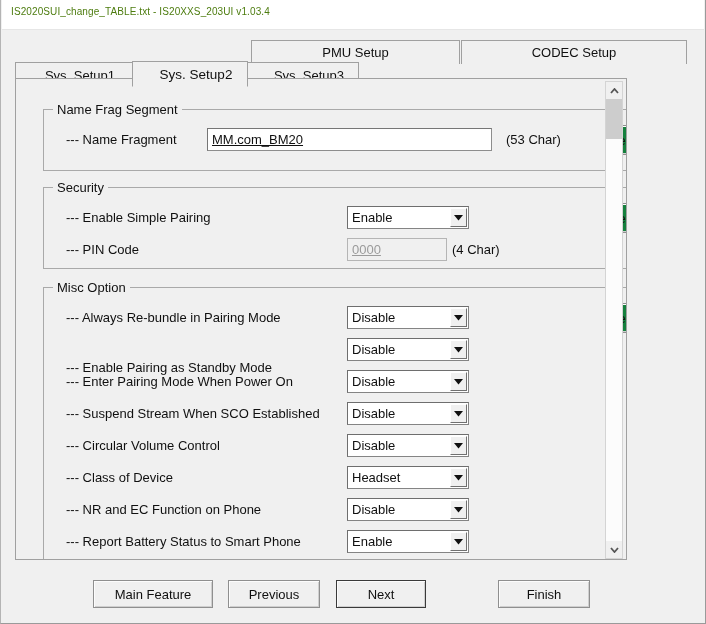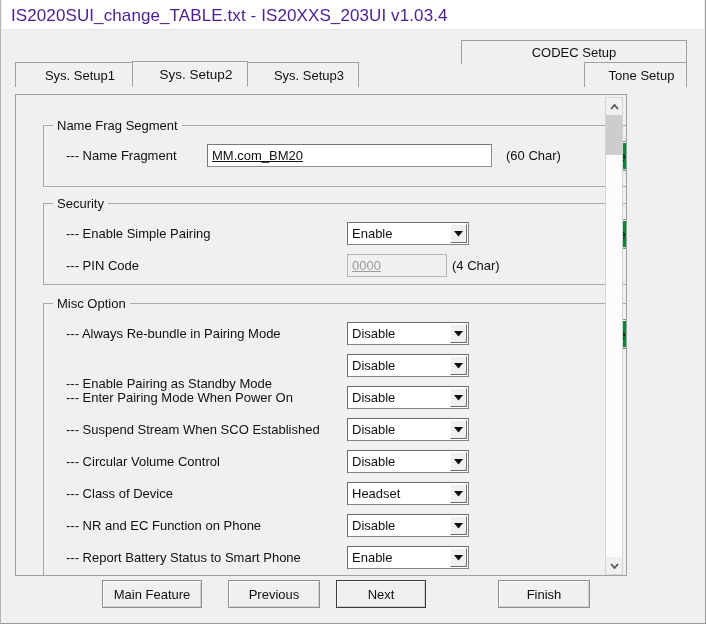--- a/index.html
+++ b/index.html
@@ -24,22 +24,22 @@
   .titlebar {
     position: absolute;
     left: 1px; top: 0; right: 1px;
     height: 30px;
     background: #ffffff;
     border-bottom: 1px solid #e6e6e6;
   }
   .titlebar .title-text {
     position: absolute;
     left: 9px; top: 6px;
-    font-size: 17px;
-    color: #4c1d95;
+    font-size: 10px;
+    color: #4d7c0f;
     white-space: nowrap;
     letter-spacing: 0.1px;
   }
 
   
   .tabstrip {
     position: absolute;
     left: 14px; top: 40px;
     width: 672px; height: 47px;
   }
@@ -70,21 +70,21 @@
     border-bottom: 1px solid #f0f0f0;
     height: 26px;
     top: -1px;
     z-index: 8;
     font-size: 13.5px;
   }
 
   
   .panel {
     position: absolute;
-    left: 14px; top: 94px;
+    left: 14px; top: 78px;
     width: 612px; height: 482px;
     background: #f0f0f0;
     border: 1px solid #a0a0a0;
     border-top: 1px solid #a0a0a0;
     overflow: hidden;
   }
   .panel-inner {
     position: absolute;
     left: 0; top: 0;
     width: 648px; height: 100%;
@@ -248,48 +248,48 @@
 <body>
 
 <div id="app">
 
   <div class="titlebar">
     <div class="title-text">IS2020SUI_change_TABLE.txt - IS20XXS_203UI v1.03.4</div>
   </div>
 
   <div class="tabstrip">
     <div class="tabrow row1" id="tab-row-1">
+        <div class="tab" style="left: 236px; width: 209px;">
+          <span>PMU Setup</span>
+        </div>
         <div class="tab" style="left: 446px; width: 226px;">
           <span>CODEC Setup</span>
         </div>
       </div>
     <div class="tabrow row2" id="tab-row-2">
         <div class="tab row2" style="left: 0px; width: 118px;">
           <span>Sys. Setup1</span>
         </div>
         <div class="tab row2 active" style="left: 117px; width: 116px;">
           <span>Sys. Setup2</span>
         </div>
         <div class="tab row2" style="left: 232px; width: 112px;">
           <span>Sys. Setup3</span>
-        </div>
-        <div class="tab row2" style="left: 569px; width: 103px;">
-          <span>Tone Setup</span>
         </div>
       </div>
   </div>
 
   <div class="panel">
     <div class="panel-inner">
 
       <div class="group g-name">
         <div class="legend">Name Frag Segment</div>
         <div class="row-label" style="top:22px;">--- Name Fragment</div>
         <div class="textfield" style="left:163px; top:18px; width:285px;" placeholder="">MM.com_BM20</div>
-        <div class="charnote" style="left:462px; top:22px;">(60 Char)</div>
+        <div class="charnote" style="left:462px; top:22px;">(53 Char)</div>
         <div class="helpbtn" style="left:562px; top:15px;">Help</div>
       </div>
 
       <div class="group g-sec">
         <div class="legend">Security</div>
 
         <div class="row-label" style="top:22px;">--- Enable Simple Pairing</div>
         <div class="combo" style="left:303px; top:18px;">
           <div class="val">Enable</div>
           <div class="btn">
@@ -397,21 +397,21 @@
       <div class="thumb"></div>
       <div class="arrow down">
         <svg width="9" height="6" viewBox="0 0 9 6">
             <polyline points="1,1 4.5,5 8,1" fill="none" stroke="#555" stroke-width="1.8"></polyline>
           </svg>
       </div>
     </div>
   </div>
 
   <div class="btnbar" id="button-bar">
-      <div class="pbtn" style="left: 101px; width: 100px;">
+      <div class="pbtn" style="left: 92px; width: 120px;">
         <span>Main Feature</span>
       </div>
       <div class="pbtn" style="left: 227px; width: 92px;">
         <span>Previous</span>
       </div>
       <div class="pbtn" style="left: 497px; width: 92px;">
         <span>Finish</span>
       </div>
       <div class="pbtn focused" style="left: 335px; width: 90px;">
         <span>Next</span>

